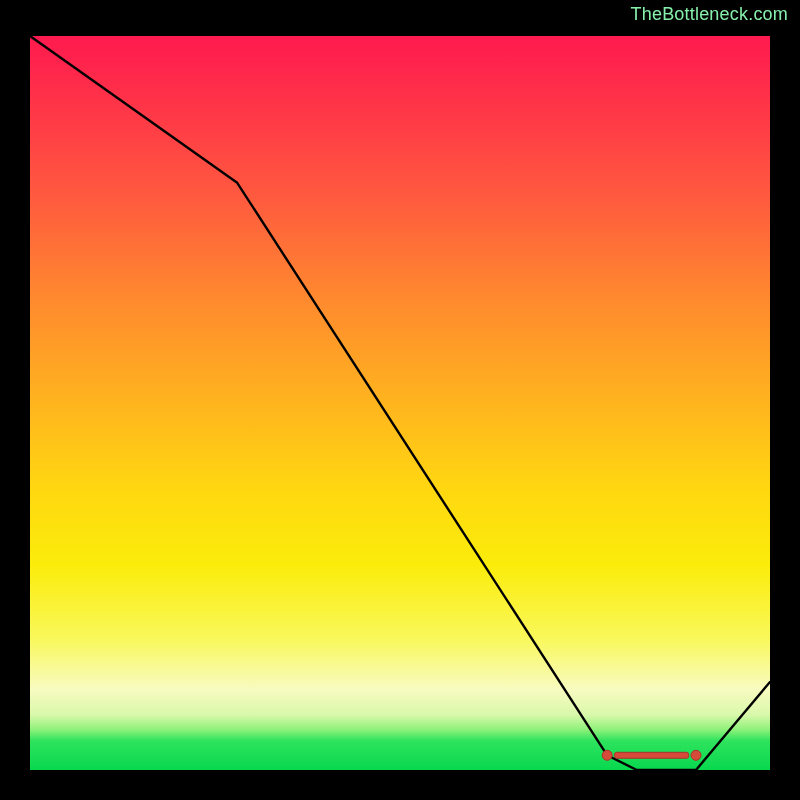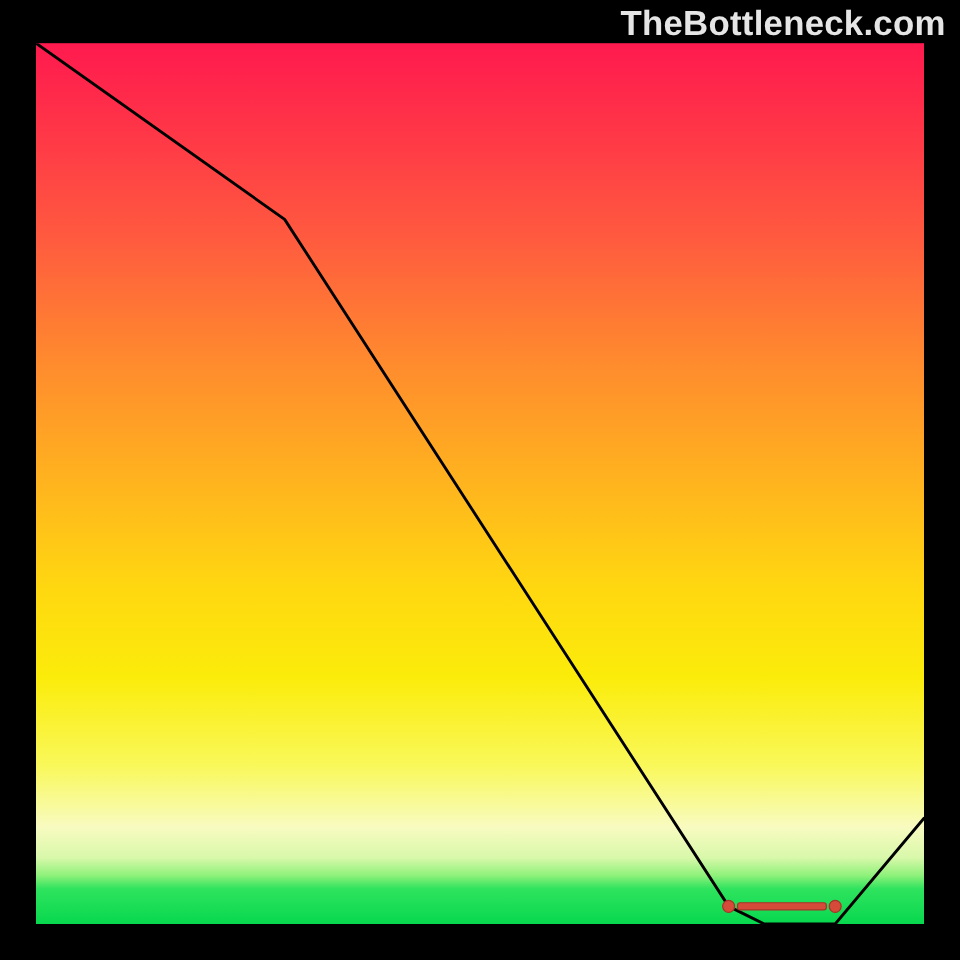--- a/index.html
+++ b/index.html
@@ -13,23 +13,23 @@
   }
   .wrapper {
     position: relative;
     width: 800px;
     height: 800px;
   }
   .attribution {
     position: absolute;
     top: 4px;
     right: 12px;
-    color: #e5e5e5;
-    font-size: 29px;
-    font-weight: 700;
+    color: #86efac;
+    font-size: 18px;
+    font-weight: 400;
     letter-spacing: 0.2px;
   }
   .plot-area {
     position: absolute;
     left: 30px;
     top: 36px;
     width: 740px;
     height: 734px;
     
     background: linear-gradient(

